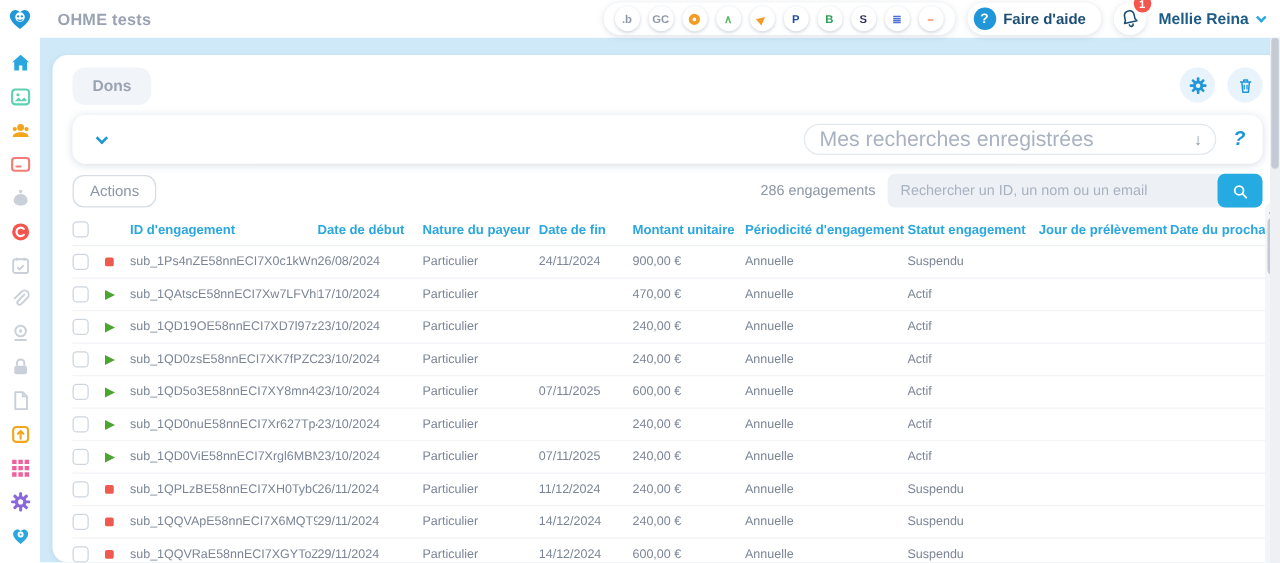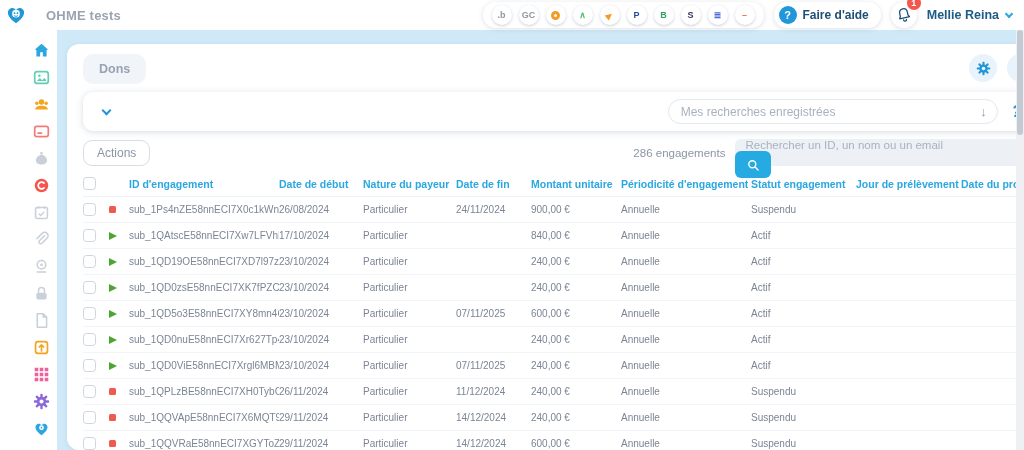--- a/index.html
+++ b/index.html
@@ -19,51 +19,51 @@
   .ring { width:9px; height:9px; border:3px solid; border-radius:50%; display:block; }
   .plane { display:inline-block; transform:rotate(-40deg); font-size:8px; }
   .help-pill { display:flex; align-items:center; gap:6px; background:#fff; border:none; border-radius:15px; padding:4px 12px 4px 5px; box-shadow:0 1px 5px rgba(90,110,135,.22); font-weight:bold; color:#1d4e74; font-size:12px; font-family:inherit; cursor:pointer; }
   .q-circle { width:18px; height:18px; border-radius:50%; background:#2196d8; color:#fff; display:flex; align-items:center; justify-content:center; font-size:11px; font-weight:bold; }
   .bell-wrap { position:relative; width:26px; height:26px; background:#fff; border-radius:50%; box-shadow:0 1px 5px rgba(90,110,135,.22); display:flex; align-items:center; justify-content:center; cursor:pointer; }
   .bell-wrap svg { transform:rotate(-12deg); }
   .badge { position:absolute; top:-6px; right:-4px; background:#f4564e; color:#fff; font-size:9px; font-weight:bold; width:14px; height:14px; border-radius:50%; display:flex; align-items:center; justify-content:center; }
   .user { display:flex; align-items:center; gap:7px; color:#1d5c86; font-weight:bold; font-size:12.5px; cursor:pointer; }
   .chev { width:6px; height:6px; border-right:2px solid #2ba7e0; border-bottom:2px solid #2ba7e0; transform:rotate(45deg); margin-top:-3px; display:inline-block; }
   
-  .body-row { display:flex; height:420px;margin-left:25px; }
+  .body-row { display:flex; height:420px; }
   .sidebar { width:32px; background:#fff; display:flex; flex-direction:column; align-items:center; padding-top:12px; gap:10px; flex-shrink:0; }
   .sb-item { width:17px; height:17px; display:flex; cursor:pointer; }
   .sb-item svg { width:17px; height:17px; display:block; }
   .content { flex:1; background:#cfe9f8; padding:14px 10px 0 10px; position:relative; }
   .card { background:#fff; border-radius:12px; height:100%; padding:10px 8px 0 16px; position:relative; box-shadow:0 1px 4px rgba(120,150,180,.18); }
   
   .row1 { display:flex; align-items:flex-start; justify-content:space-between; }
   .tabs { display:flex; background:#f1f4f8; border-radius:10px; padding:2px; align-items:center; }
   .tab { font-size:12.5px; font-weight:bold; padding:6px 14px; border-radius:8px; color:#9aa3b2; cursor:pointer; white-space:nowrap; }
   .tab.active { background:#fff; color:#f4605a; box-shadow:0 1px 4px rgba(120,140,165,.25); }
   .row1-right { display:flex; align-items:center; gap:10px; margin-right:8px; }
   .btn-primary { background:#25aae1; color:#fff; font-weight:bold; font-size:12px; border:none; border-radius:16px; padding:8px 16px; font-family:inherit; box-shadow:0 2px 6px rgba(37,170,225,.4); cursor:pointer; white-space:nowrap; }
   .icon-circle { width:28px; height:28px; border-radius:50%; background:#e9f3fb; border:none; display:flex; align-items:center; justify-content:center; color:#2196d8; cursor:pointer; }
   .icon-circle svg { width:15px; height:15px; }
   
   .searchbar { margin-top:8px; margin-right:8px; background:#fff; border-radius:10px; box-shadow:0 1px 7px rgba(120,140,165,.3); padding:7px 14px; display:flex; align-items:center; justify-content:space-between; }
   .adv { display:flex; align-items:center; gap:9px; color:#2196d8; font-weight:bold; font-size:12.5px; background:none; border:none; font-family:inherit; cursor:pointer; }
   .adv .chev { border-color:#2196d8; width:7px; height:7px; }
   .saved-wrap { display:flex; align-items:center; gap:14px; }
   .saved-field { display:flex; align-items:center; width:330px; border:1px solid #e2e8ef; border-radius:14px; height:25px; padding:0 10px; background:#fff; }
-  .saved-field input { border:none; outline:none; flex:1; font-size:12px; color:#6b7685; font-family:inherit; background:transparent; }
+  .saved-field input { border:none; outline:none; flex:1; font-size:17px; color:#6b7685; font-family:inherit; background:transparent; }
   input::placeholder { color:#a8b2c0; }
   .dl-arrow { color:#8c96a5; font-size:13px; cursor:pointer; }
   .q2 { color:#2196d8; font-weight:bold; font-size:16px; cursor:pointer; font-style:italic; }
   
   .actions-row { margin-top:8px; margin-right:8px; display:flex; align-items:center; justify-content:space-between; }
   .actions-btn { border:1px solid #d7dde5; background:#fff; border-radius:9px; color:#8c96a5; font-size:12px; padding:5px 13px; font-family:inherit; cursor:pointer; }
   .ar-right { display:flex; align-items:center; gap:10px; }
   .count { color:#8c96a5; font-size:11.5px; }
-  .tbl-search { display:flex; background:#edf1f5; border-radius:6px; height:27px; width:300px;flex-direction:column; }
+  .tbl-search { display:flex; align-items:center; background:#edf1f5; border-radius:6px; height:27px; width:300px; }
   .tbl-search input { border:none; outline:none; background:transparent; flex:1; padding:0 10px; font-size:11.5px; font-family:inherit; color:#6b7685; min-width:0; }
   .search-btn { width:36px; height:27px; background:#25aae1; border:none; display:flex; align-items:center; justify-content:center; border-radius:6px; cursor:pointer; flex-shrink:0; }
   .search-btn svg { width:14px; height:14px; }
   
   .table { margin-top:4px; }
   .thead { display:flex; align-items:center; border-bottom:1px solid #eef1f5; padding:7px 0 6px; color:#2ba7e0; font-weight:bold; font-size:10.5px; }
   .tr { display:flex; align-items:center; border-bottom:1px solid #f2f4f8; padding:6px 0; font-size:10px; color:#7b8595; cursor:pointer; }
   .cb-cell { width:26px; flex-shrink:0; }
   .cb { width:13px; height:13px; border:1.5px solid #cdd5df; border-radius:3.5px; display:block; background:#fff; cursor:pointer; }
   .state-cell { width:20px; display:flex; align-items:center; flex-shrink:0; }
@@ -379,21 +379,21 @@
               <div class="cb-cell">
                 <span class="cb"></span>
               </div>
               <div class="state-cell">
                 <span class="state-tri"></span>
               </div>
               <div class="td" style="width: 150px;">sub_1QAtscE58nnECI7Xw7LFVhBt</div>
               <div class="td" style="width: 84px;">17/10/2024</div>
               <div class="td" style="width: 93px;">Particulier</div>
               <div class="td" style="width: 75px;"></div>
-              <div class="td" style="width: 90px;">840,00 €</div>
+              <div class="td" style="width: 90px;">470,00 €</div>
               <div class="td" style="width: 130px;">Annuelle</div>
               <div class="td" style="width: 105px;">Actif</div>
               <div class="td" style="width: 105px;"></div>
               <div class="td" style="flex: 1 1 0%;"></div>
             </div>
             <div class="tr">
               <div class="cb-cell">
                 <span class="cb"></span>
               </div>
               <div class="state-cell">

